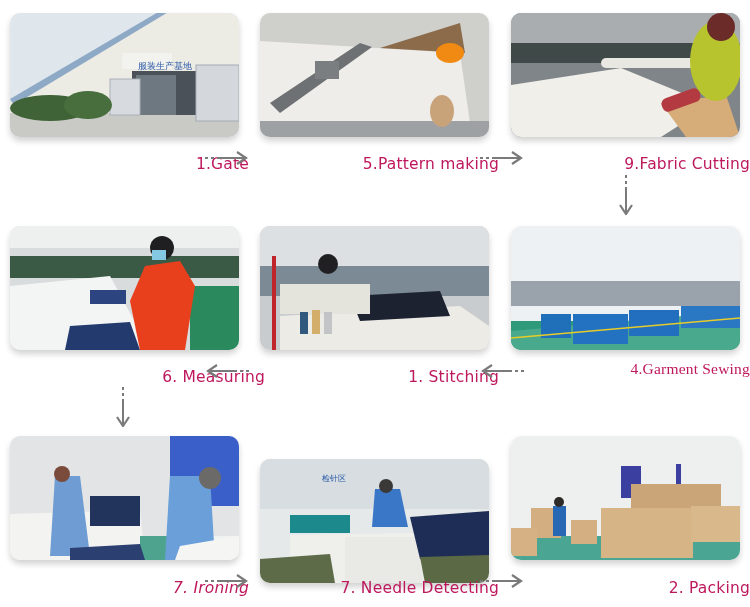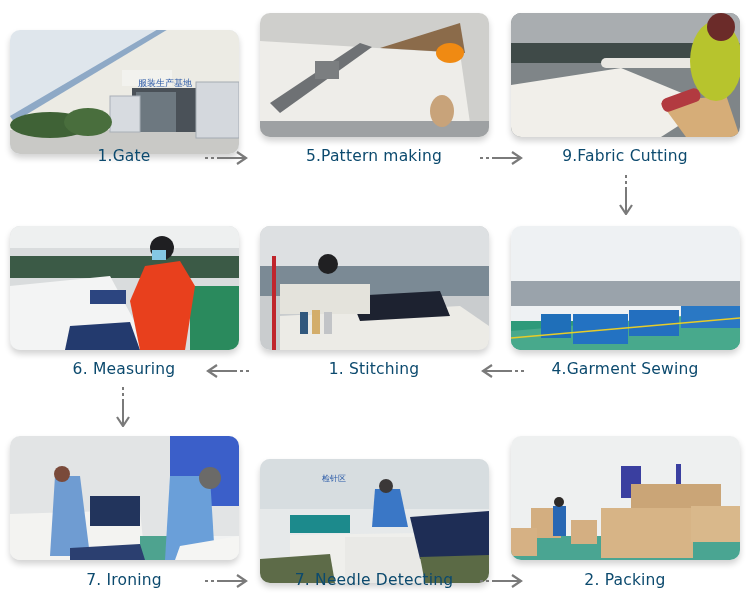--- a/index.html
+++ b/index.html
@@ -1,26 +1,26 @@
 <!DOCTYPE html>
 <html><head>
 <meta charset="utf-8">
 <style>
   html,body{margin:0;padding:0;background:#ffffff;}
   body{width:750px;height:607px;position:relative;overflow:hidden;font-family:"DejaVu Sans","Liberation Sans",sans-serif;}
   .card{position:absolute;width:229px;height:124px;border-radius:10px;overflow:hidden;box-shadow:0 4px 6px rgba(0,0,0,0.18);}
-  .label{position:absolute;width:250px;text-align:center;font-size:15.5px;color:#0c4a6e;letter-spacing:0.2px;}
+  .label{position:absolute;width:250px;text-align:right;font-size:15.5px;color:#be185d;letter-spacing:0.2px;margin-top:8px;}
   .harrow{position:absolute;width:44px;height:14px;}
   .varrow{position:absolute;width:14px;height:40px;}
   svg{display:block;}
 </style>
 </head>
 <body>
 
-<div class="card" style="left:10px;top:13px;margin-top:17px;">
+<div class="card" style="left:10px;top:13px;">
   <svg width="229" height="124" viewBox="0 0 229 124">
     <rect width="229" height="124" fill="#dfe6ec"></rect>
     <rect y="100" width="229" height="24" fill="#c9c9c6"></rect>
     <polygon points="0,88 150,0 229,0 229,100 0,100" fill="#ecebe4"></polygon>
     <polygon points="0,86 150,-2 160,-2 4,92" fill="#8ea9c6"></polygon>
     <rect x="112" y="40" width="50" height="16" fill="#f2f2ee"></rect>
     <rect x="122" y="58" width="70" height="44" fill="#4a5158"></rect>
     <rect x="126" y="62" width="40" height="40" fill="#6d7880"></rect>
     <rect x="100" y="66" width="30" height="36" fill="#d7dbe0" stroke="#a9b0b7"></rect>
     <rect x="186" y="52" width="43" height="56" fill="#d4d8dd" stroke="#a4abb2"></rect>
@@ -94,21 +94,21 @@
     <rect y="30" width="229" height="22" fill="#3b5a46"></rect>
     <polygon points="0,60 100,50 140,124 0,124" fill="#f3f4f4"></polygon>
     <rect x="180" y="60" width="49" height="64" fill="#2a8a5d"></rect>
     <polygon points="60,100 120,96 130,124 55,124" fill="#233a6e"></polygon>
     <rect x="80" y="64" width="36" height="14" fill="#2c4580"></rect>
     <polygon points="135,40 170,35 185,60 175,124 130,124 120,75" fill="#e8401d"></polygon>
     <circle cx="152" cy="22" r="12" fill="#1f1f22"></circle>
     <rect x="142" y="24" width="14" height="10" fill="#84c7e3"></rect>
   </svg>
 </div>
-<div class="label" style="left:-1px;top:360px;">6. Measuring</div>
+<div class="label" style="left:-1px;top:360px;padding-left:16px;">6. Measuring</div>
 
 <div class="harrow" style="left:205px;top:364px;">
   <svg width="44" height="14" viewBox="0 0 44 14">
       <line x1="4" y1="7" x2="32" y2="7" stroke="#7a7a7a" stroke-width="2"></line>
       <line x1="35" y1="7" x2="38" y2="7" stroke="#7a7a7a" stroke-width="2"></line>
       <line x1="41" y1="7" x2="44" y2="7" stroke="#7a7a7a" stroke-width="2"></line>
       <polyline points="12,1 3,7 12,13" fill="none" stroke="#7a7a7a" stroke-width="2.2"></polyline>
     </svg>
 </div>
 
@@ -144,21 +144,21 @@
     <rect y="55" width="229" height="25" fill="#9aa3ab"></rect>
     <rect y="95" width="229" height="29" fill="#2e9a7a"></rect>
     <polygon points="0,105 229,85 229,124 0,124" fill="#48a98c"></polygon>
     <rect x="30" y="88" width="30" height="24" fill="#1f6fb9"></rect>
     <rect x="62" y="88" width="55" height="30" fill="#2372c2"></rect>
     <rect x="118" y="84" width="50" height="26" fill="#236fbf"></rect>
     <rect x="170" y="80" width="59" height="22" fill="#2a78c4"></rect>
     <line x1="0" y1="112" x2="229" y2="92" stroke="#e6cc2a" stroke-width="1.5"></line>
   </svg>
 </div>
-<div class="label" style="left:500px;top:360px;">4.Garment Sewing</div>
+<div class="label" style="left:500px;top:352px;font-family:Liberation Serif, serif;">4.Garment Sewing</div>
 
 <div class="varrow" style="left:116px;top:387px;">
   <svg width="14" height="40" viewBox="0 0 14 40">
       <line x1="7" y1="0" x2="7" y2="3" stroke="#7a7a7a" stroke-width="2"></line>
       <line x1="7" y1="6" x2="7" y2="9" stroke="#7a7a7a" stroke-width="2"></line>
       <line x1="7" y1="12" x2="7" y2="38" stroke="#7a7a7a" stroke-width="2"></line>
       <polyline points="1,30 7,39 13,30" fill="none" stroke="#7a7a7a" stroke-width="2.2"></polyline>
     </svg>
 </div>
 
@@ -171,21 +171,21 @@
     <rect x="130" y="100" width="40" height="24" fill="#4ea38f"></rect>
     <polygon points="45,40 70,40 80,120 40,120" fill="#6f9cd2"></polygon>
     <circle cx="52" cy="38" r="8" fill="#7a4a3a"></circle>
     <polygon points="80,60 130,60 130,90 80,90" fill="#22345c"></polygon>
     <polygon points="160,40 200,40 205,124 155,124" fill="#6a9fd9"></polygon>
     <circle cx="200" cy="42" r="11" fill="#6b6a68"></circle>
     <polygon points="170,110 229,100 229,124 165,124" fill="#f5f5f3"></polygon>
     <polygon points="60,112 130,108 135,124 60,124" fill="#2b3f70"></polygon>
   </svg>
 </div>
-<div class="label" style="left:-1px;top:571px;">7. Ironing</div>
+<div class="label" style="left:-1px;top:571px;font-style:italic;">7. Ironing</div>
 
 <div class="harrow" style="left:205px;top:574px;">
   <svg width="44" height="14" viewBox="0 0 44 14">
       <line x1="0" y1="7" x2="3" y2="7" stroke="#7a7a7a" stroke-width="2"></line>
       <line x1="6" y1="7" x2="9" y2="7" stroke="#7a7a7a" stroke-width="2"></line>
       <line x1="12" y1="7" x2="40" y2="7" stroke="#7a7a7a" stroke-width="2"></line>
       <polyline points="32,1 41,7 32,13" fill="none" stroke="#7a7a7a" stroke-width="2.2"></polyline>
     </svg>
 </div>
 

